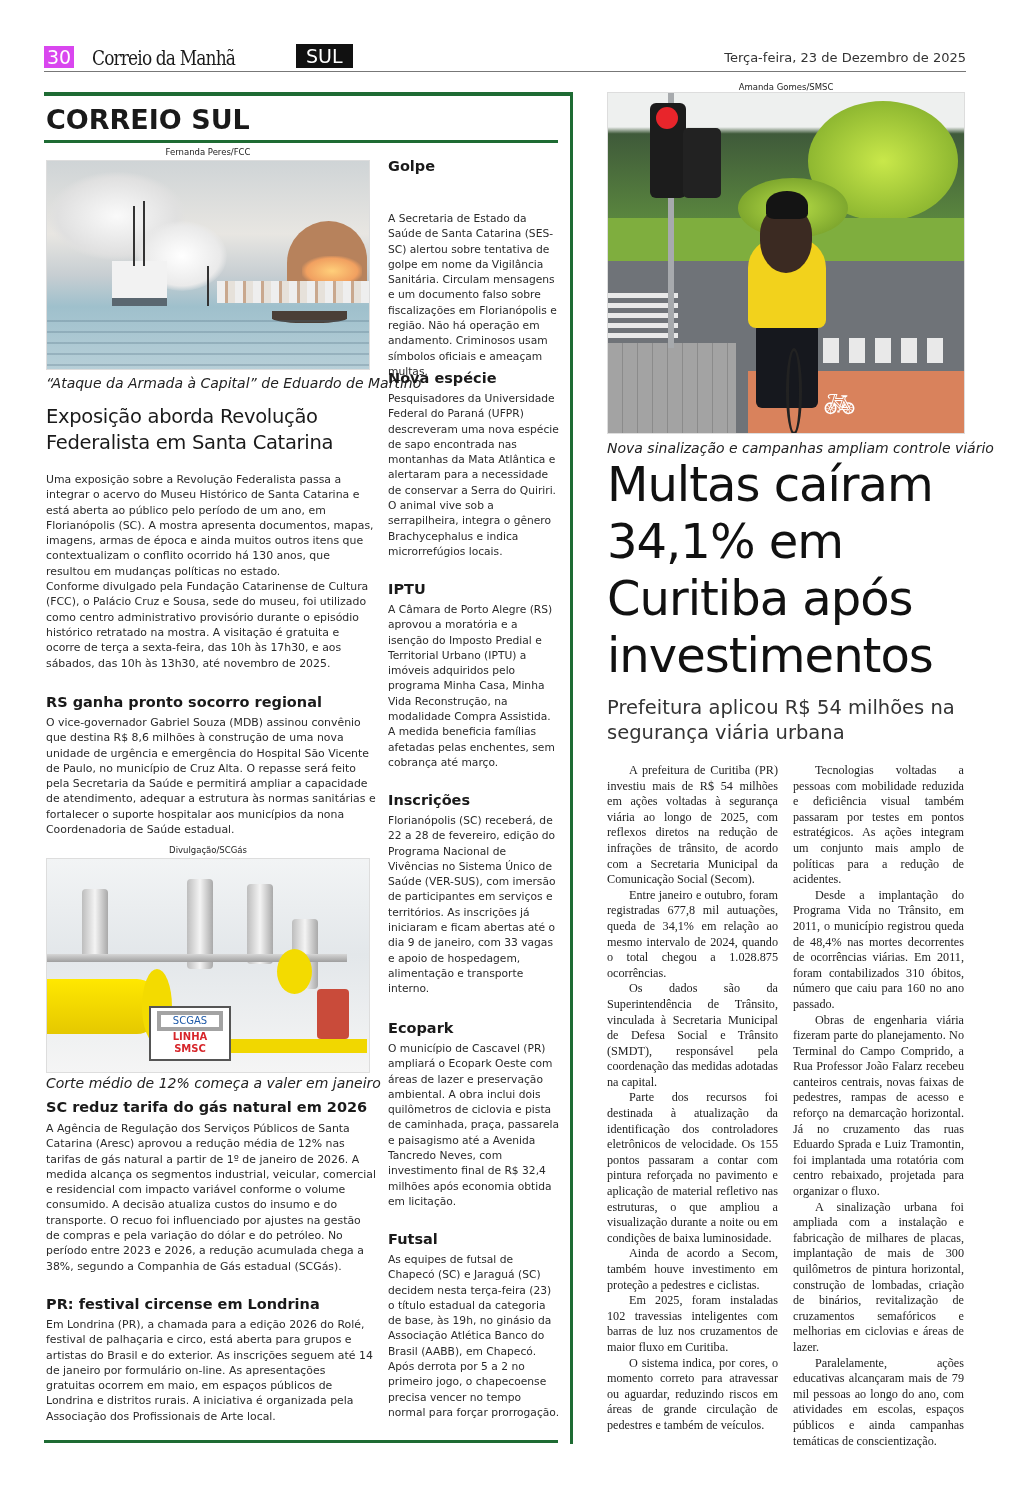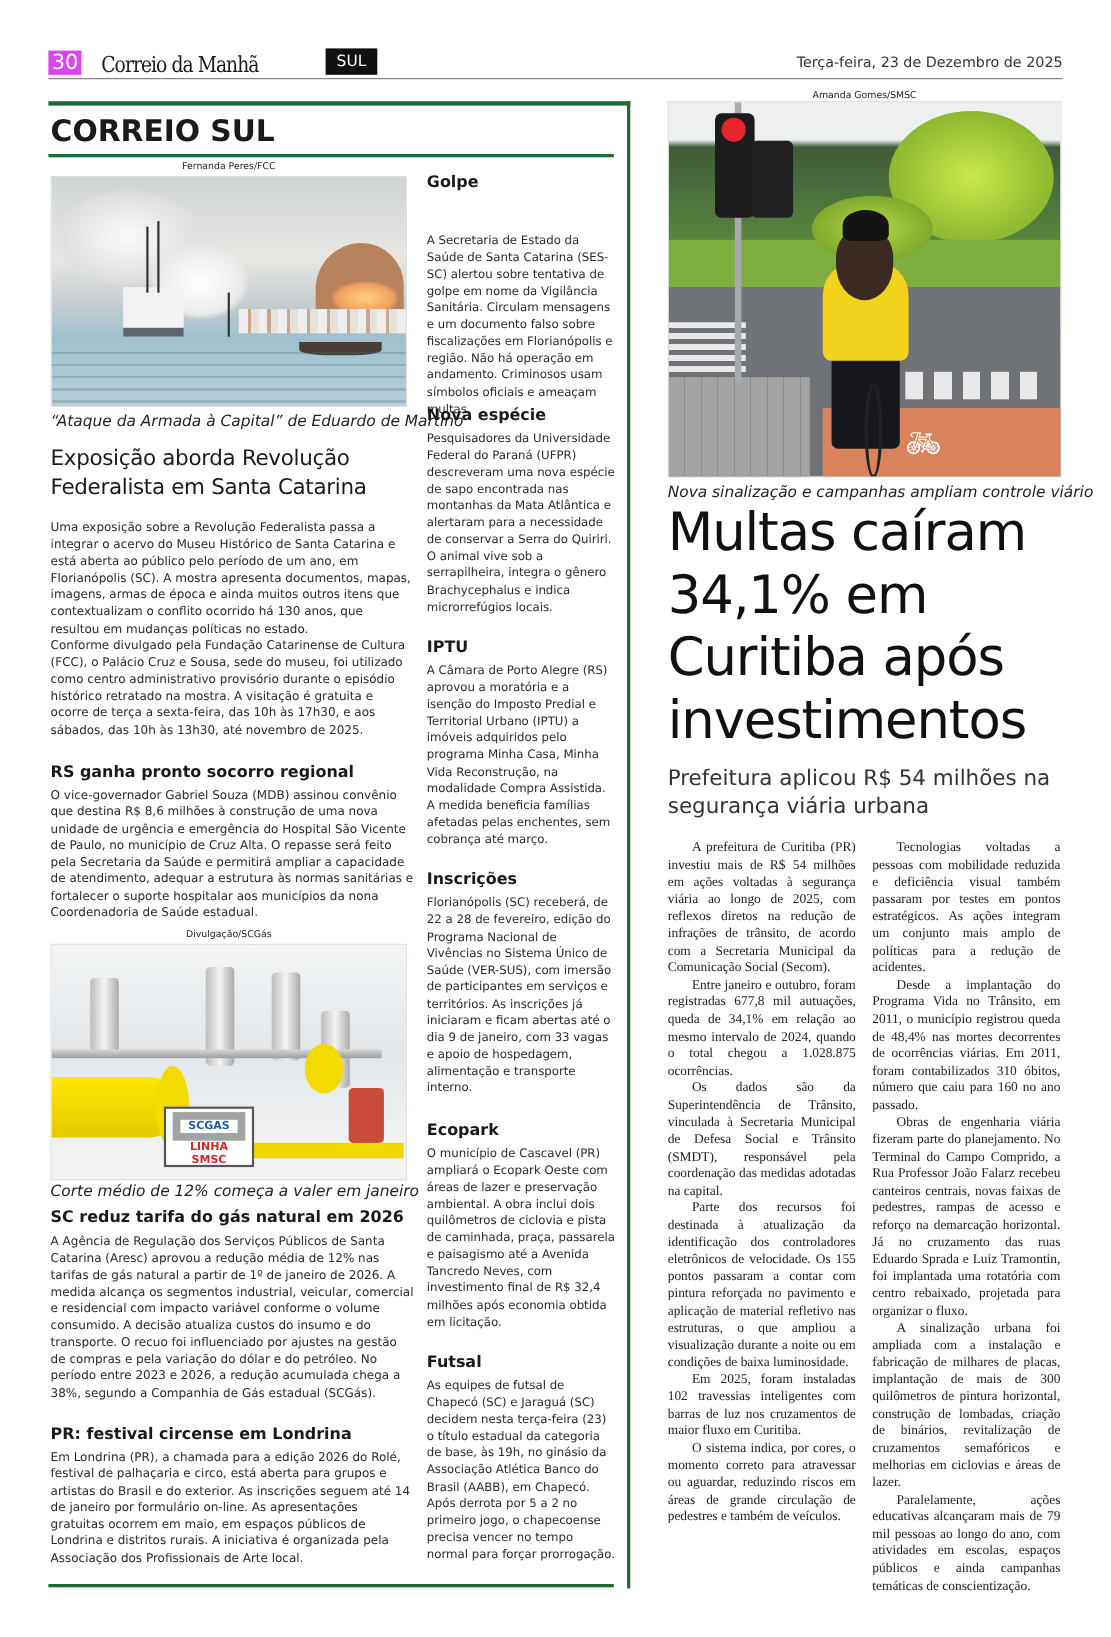--- a/index.html
+++ b/index.html
@@ -3,21 +3,21 @@
 <meta charset="utf-8">
 <style>
   * { box-sizing: border-box; margin: 0; padding: 0; }
   html, body { width: 1010px; height: 1488px; background: #ffffff; }
   body { position: relative; font-family: "DejaVu Sans", sans-serif; color: #1a1a1a; overflow: hidden; }
 
   
   .masthead { position: absolute; left: 44px; top: 44px; width: 922px; height: 28px; border-bottom: 1.5px solid #777; }
   .page-num { position: absolute; left: 0; top: 2px; background: #d946ef; color: #fff; font-family: "DejaVu Sans", sans-serif; font-size: 19px; line-height: 22px; padding: 0 3px; }
   .paper-name { position: absolute; left: 48px; top: 0px; font-family: "DejaVu Serif", serif; font-size: 20px; line-height: 28px; letter-spacing: -1px; transform: scaleX(0.85); transform-origin: left; }
-  .section-badge { position: absolute; left: 252px; top: 0; background: #111; color: #fff; font-size: 14px; line-height: 24px; padding: 0 10px; }
+  .section-badge { position: absolute; left: 252px; top: 0; background: #111; color: #fff; font-size: 19px; line-height: 24px; padding: 0 10px; }
   .issue-date { position: absolute; right: 0; top: 6px; font-size: 13px; color: #333; }
 
   
   .frame-top { position: absolute; left: 44px; top: 92px; width: 529px; height: 4px; background: #1e6b33; }
   .frame-right { position: absolute; left: 570px; top: 92px; width: 3px; height: 1352px; background: #1e6b33; }
   .section-title { position: absolute; left: 46px; top: 104px; font-size: 27px; font-weight: bold; letter-spacing: 0px; }
   .section-rule { position: absolute; left: 44px; top: 140px; width: 514px; height: 3px; background: #1e6b33; }
   .bottom-rule { position: absolute; left: 44px; top: 1440px; width: 514px; height: 3px; background: #1e6b33; }
 
   .credit { position: absolute; font-size: 8.5px; color: #222; text-align: center; }
@@ -41,21 +41,21 @@
   
   .gasphoto { left: 46px; top: 858px; width: 324px; height: 215px; background: linear-gradient(#f2f4f5, #e3e7ea 45%, #f5f5f5); }
   .gasphoto .pipe-y { position:absolute; left:0; top: 120px; width: 110px; height: 55px; background: linear-gradient(#ffe800, #e5c800); border-radius: 0 20px 20px 0; }
   .gasphoto .flange { position:absolute; left: 95px; top: 110px; width: 30px; height: 75px; background: #f3db00; border-radius: 50%; }
   .gasphoto .flange2 { position:absolute; left: 230px; top: 90px; width: 35px; height: 45px; background: #f3db00; border-radius: 50%; }
   .gasphoto .bar { position:absolute; left: 0; top: 95px; width: 300px; height: 8px; background: linear-gradient(#d6d6d6, #9e9e9e); }
   .gasphoto .valve { position:absolute; width: 26px; background: linear-gradient(90deg, #bdbdbd, #f4f4f4, #a9a9a9); border-radius: 4px; }
   .gasphoto .redvalve { position:absolute; left: 270px; top: 130px; width: 32px; height: 50px; background: #c94b3a; border-radius: 4px; }
   .gasphoto .ypipe-low { position:absolute; left: 175px; top: 180px; width: 145px; height: 14px; background: #f1d700; }
   .gasphoto .sign { position:absolute; left: 102px; top: 147px; width: 82px; height: 55px; background: #fff; border: 2px solid #555; text-align: center; }
-  .gasphoto .sign .brand { display:block; margin: 3px 6px 0; border: 7px solid #a3a3a3; color: #1f5aa8; font-size: 10px; font-weight: bold; line-height: 12px; }
+  .gasphoto .sign .brand { display:block; margin: 3px 6px 0; border: 4px solid #a3a3a3; color: #1f5aa8; font-size: 10px; font-weight: normal; line-height: 12px; }
   .gasphoto .sign .warn { display:block; color: #d7262b; font-size: 10px; font-weight: bold; line-height: 12px; }
 
   
   .bikephoto { left: 607px; top: 92px; width: 358px; height: 342px; background: linear-gradient(#eef0ef 0%, #eef0ef 10%, #3f5a3a 12%, #5d8b3f 40%, #9fc23c 55%, #6a6f74 62%, #7b7f83 100%); }
   .bikephoto .tree { position:absolute; left: 200px; top: 8px; width: 150px; height: 120px; border-radius: 50%; background: radial-gradient(#c9e84a, #8fb831 70%); }
   .bikephoto .tree2 { position:absolute; left: 130px; top: 85px; width: 110px; height: 60px; border-radius: 50%; background: radial-gradient(#b6dc46, #7fa82e 70%); }
   .bikephoto .grass { position:absolute; left: 0; top: 125px; width: 100%; height: 45px; background: #7fae3e; }
   .bikephoto .road { position:absolute; left: 0; top: 168px; width: 100%; height: 174px; background: #6f7378; }
   .bikephoto .cross { position:absolute; left: 0; top: 200px; width: 70px; height: 50px; background: repeating-linear-gradient(180deg, #e9e9e9 0 5px, transparent 5px 10px); }
   .bikephoto .cross2 { position:absolute; left: 215px; top: 245px; width: 120px; height: 25px; background: repeating-linear-gradient(90deg, #e9e9e9 0 16px, transparent 16px 26px); }
@@ -197,20 +197,21 @@
 <div class="caption" style="left:607px; top:440px;">Nova sinalização e campanhas ampliam controle viário</div>
 
 <h1 class="main-headline">Multas caíram 34,1% em Curitiba após investimentos</h1>
 <h2 class="deck">Prefeitura aplicou R$ 54 milhões na segurança viária urbana</h2>
 
 <div class="serif-col col-a">
   <p>A prefeitura de Curitiba (PR) investiu mais de R$ 54 milhões em ações voltadas à segurança viária ao longo de 2025, com reflexos diretos na redução de infrações de trânsito, de acordo com a Secretaria Municipal da Comunicação Social (Secom).</p>
   <p>Entre janeiro e outubro, foram registradas 677,8 mil autuações, queda de 34,1% em relação ao mesmo intervalo de 2024, quando o total chegou a 1.028.875 ocorrências.</p>
   <p>Os dados são da Superintendência de Trânsito, vinculada à Secretaria Municipal de Defesa Social e Trânsito (SMDT), responsável pela coordenação das medidas adotadas na capital.</p>
   <p>Parte dos recursos foi destinada à atualização da identificação dos controladores eletrônicos de velocidade. Os 155 pontos passaram a contar com pintura reforçada no pavimento e aplicação de material refletivo nas estruturas, o que ampliou a visualização durante a noite ou em condições de baixa luminosidade.</p>
+  <p>Ainda de acordo a Secom, também houve investimento em proteção a pedestres e ciclistas.</p>
   <p>Em 2025, foram instaladas 102 travessias inteligentes com barras de luz nos cruzamentos de maior fluxo em Curitiba.</p>
   <p>O sistema indica, por cores, o momento correto para atravessar ou aguardar, reduzindo riscos em áreas de grande circulação de pedestres e também de veículos.</p>
 </div>
 <div class="serif-col col-b">
   <p>Tecnologias voltadas a pessoas com mobilidade reduzida e deficiência visual também passaram por testes em pontos estratégicos. As ações integram um conjunto mais amplo de políticas para a redução de acidentes.</p>
   <p>Desde a implantação do Programa Vida no Trânsito, em 2011, o município registrou queda de 48,4% nas mortes decorrentes de ocorrências viárias. Em 2011, foram contabilizados 310 óbitos, número que caiu para 160 no ano passado.</p>
   <p>Obras de engenharia viária fizeram parte do planejamento. No Terminal do Campo Comprido, a Rua Professor João Falarz recebeu canteiros centrais, novas faixas de pedestres, rampas de acesso e reforço na demarcação horizontal. Já no cruzamento das ruas Eduardo Sprada e Luiz Tramontin, foi implantada uma rotatória com centro rebaixado, projetada para organizar o fluxo.</p>
   <p>A sinalização urbana foi ampliada com a instalação e fabricação de milhares de placas, implantação de mais de 300 quilômetros de pintura horizontal, construção de lombadas, criação de binários, revitalização de cruzamentos semafóricos e melhorias em ciclovias e áreas de lazer.</p>
   <p>Paralelamente, ações educativas alcançaram mais de 79 mil pessoas ao longo do ano, com atividades em escolas, espaços públicos e ainda campanhas temáticas de conscientização.</p>
 </div>

